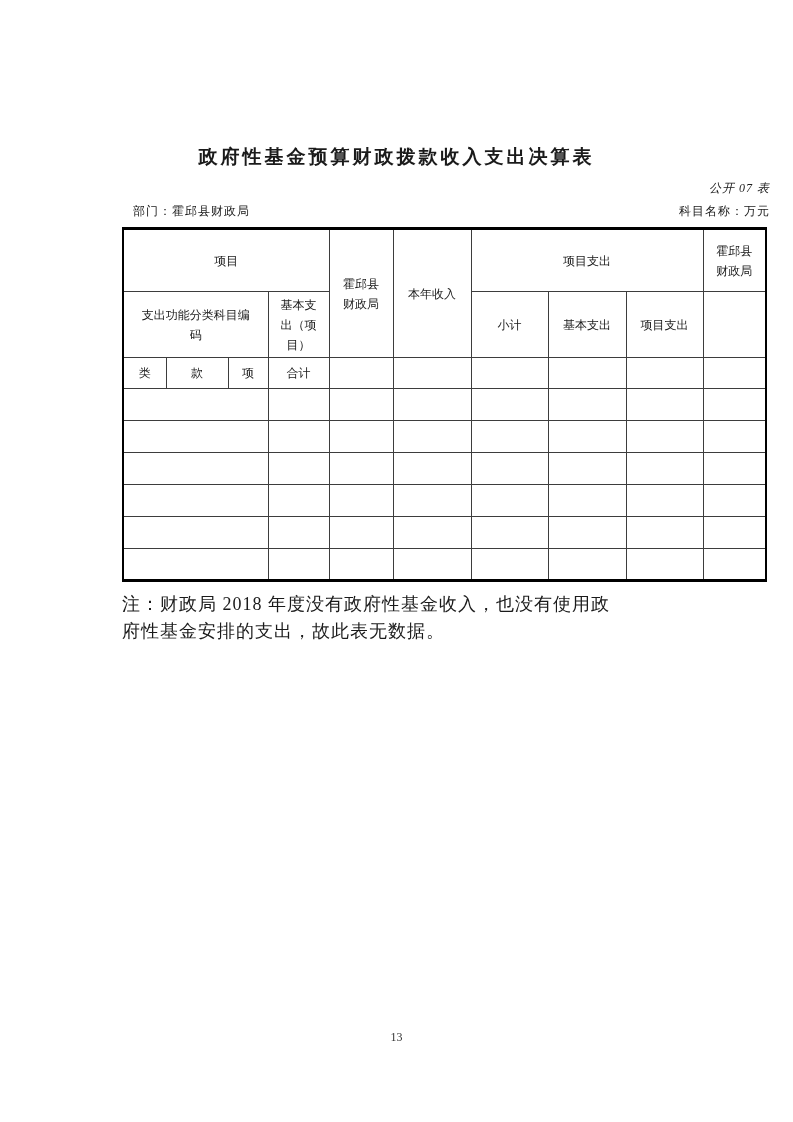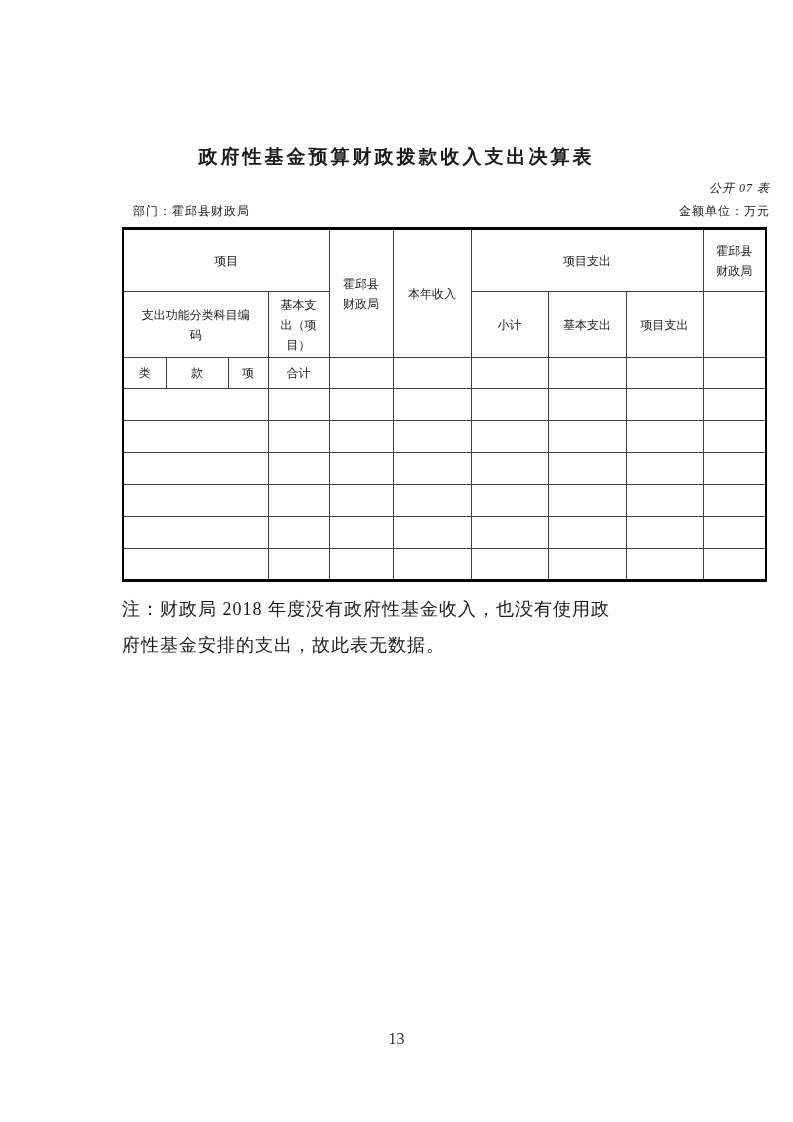--- a/index.html
+++ b/index.html
@@ -51,39 +51,39 @@
   tr.r1 { height:63px; }
   tr.r2 { height:66px; }
   tr.r3 { height:31px; }
   tr.data-row { height:32px; }
   .wrap { display:inline-block; text-align:center; }
   .w-code { width:112px; }
   .w-narrow { width:40px; }
   .note {
     position:absolute; top:591px; left:122px;
     width:505px;
-    font-size:18px; line-height:36px; letter-spacing:1px;
+    font-size:18px; line-height:27px; letter-spacing:1px;
     text-align:left;
     color:#1a1a1a;
   }
   .page-number {
     position:absolute; top:1030px; left:0; width:100%;
-    text-align:center; font-size:16px; color:#333;
+    text-align:center; font-size:12px; color:#333;
   }
 </style>
 </head>
 <body>
 
 <div class="page">
 
   <div class="doc-title">政府性基金预算财政拨款收入支出决算表</div>
 
   <div class="table-code">公开 07 表</div>
   <div class="dept-line">部门：霍邱县财政局</div>
-  <div class="unit-line">金额单位：万元</div>
+  <div class="unit-line">科目名称：万元</div>
 
   <table class="budget">
     <colgroup>
       <col style="width:43px">
         <col style="width:62px">
         <col style="width:40px">
       <col style="width:61px">
         <col style="width:64px">
         <col style="width:78px">
       <col style="width:77px">

